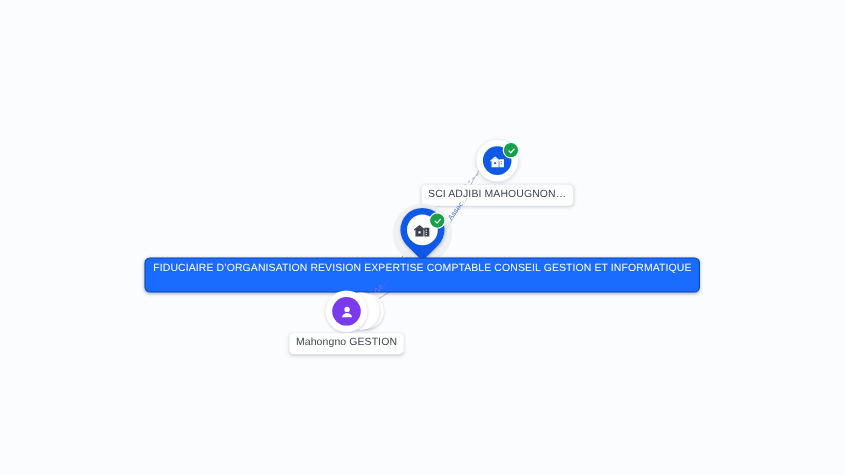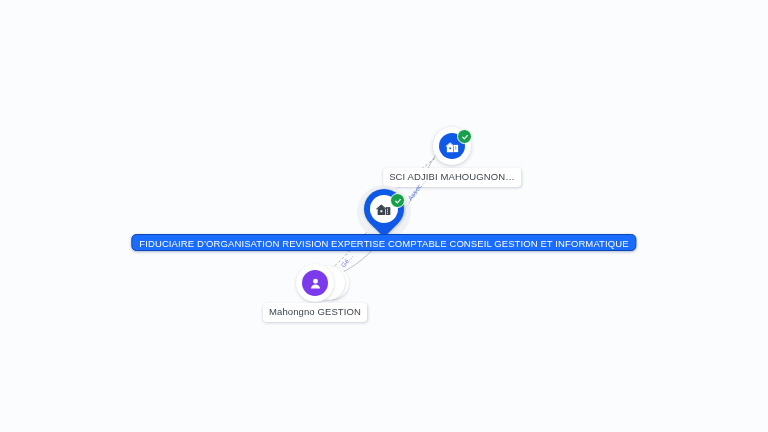--- a/index.html
+++ b/index.html
@@ -149,21 +149,21 @@
     color: #3d4450;
     box-shadow: 0 1px 3px rgba(40,55,85,.22);
     transform: translateX(-50%);
   }
   .node-label.primary {
     background: #1a6bff;
     color: #ffffff;
     border: 1px solid #0b46b5;
     border-radius: 5px;
     font-size: 9.5px;
-    padding: 4px 7px 1px 7px;
+    padding: 4px 7px 16px 7px;
     box-shadow: 0 1px 3px rgba(20,50,120,.35);
   }
 
   
   .edge-label {
     position: absolute;
     font-size: 6.5px;
     letter-spacing: .2px;
     white-space: nowrap;
     transform-origin: 0 50%;

